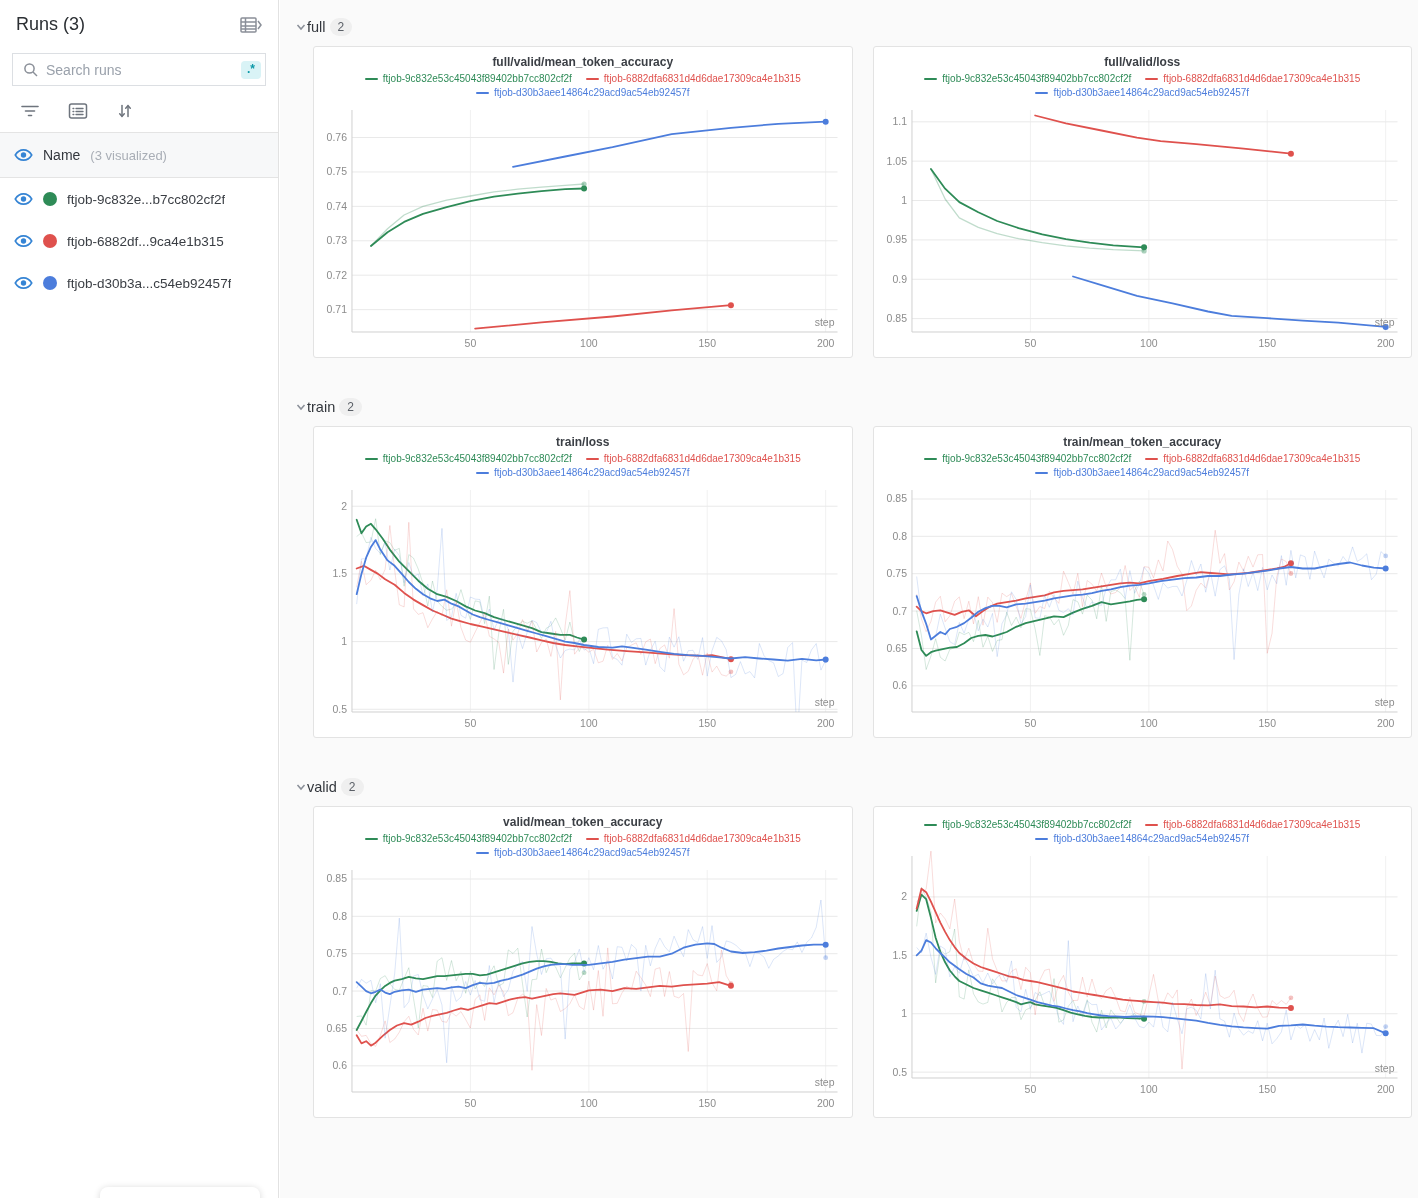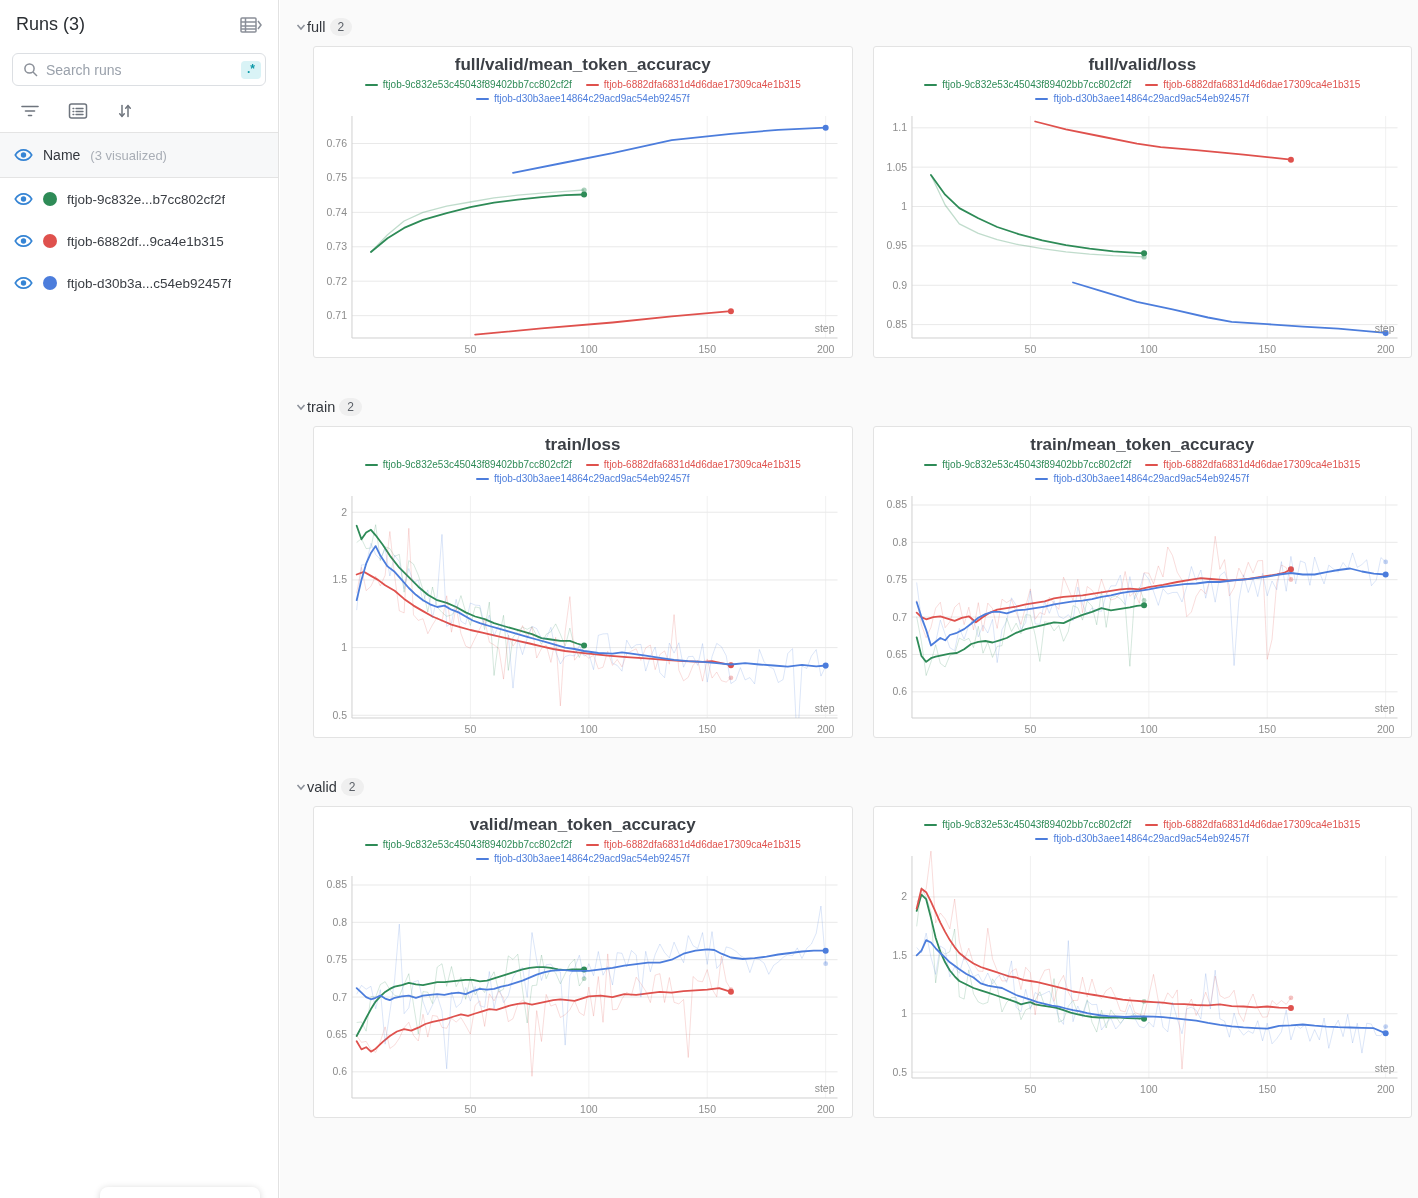--- a/index.html
+++ b/index.html
@@ -7,21 +7,21 @@
     font-family:"Liberation Sans", sans-serif; }
 
   
   .sidebar { position:absolute; left:0; top:0; width:279px; height:1198px;
     background:#fff; border-right:1px solid #e2e2e2; }
   .sidebar-header { display:flex; align-items:center; justify-content:space-between;
     padding:14px 16px 10px 16px; }
   .runs-title { font-size:18px; color:#2b2f33; font-weight:400; }
   .table-toggle { display:flex; align-items:center; color:#8a8f98; cursor:pointer; }
   .search-runs { margin:8px 12px 0 12px; height:33px; border:1px solid #dcdfe3;
-    border-radius:6px; display:flex; align-items:center; padding:0 4px 0 10px; gap:7px; }
+    border-radius:0; display:flex; align-items:center; padding:0 4px 0 10px; gap:7px; }
   .search-runs input { flex:1; border:none; outline:none; font-size:14px; color:#333;
     font-family:"Liberation Sans",sans-serif; min-width:0; }
   .search-runs input::placeholder { color:#9aa1ab; }
   .regex-chip { background:#d9f3f6; color:#0b98a7; font-size:12px; font-weight:bold;
     border-radius:4px; padding:3px 6px 5px 6px; line-height:10px; cursor:pointer; }
   .sidebar-tools { display:flex; gap:28px; padding:16px 0 12px 20px; color:#6e747d; }
   .sidebar-tools .tool { cursor:pointer; display:flex; }
   .name-header { border-top:1px solid #e4e4e4; border-bottom:1px solid #e4e4e4;
     background:#f7f8f9; display:flex; align-items:center; gap:10px; padding:14px 14px; }
   .name-header .nh-label { font-size:14px; font-weight:normal; color:#33373d; }
@@ -43,21 +43,21 @@
 
   .sections { padding:18px 0 0 0; }
   .section { margin-bottom:40px; }
   .section-header { display:flex; align-items:center; gap:0; padding:0 0 10px 15px; cursor:pointer; }
   .section-label { font-size:14.5px; color:#33373d; }
   .section-count { background:#efefef; color:#5a5f66; font-size:12px; border-radius:10px;
     padding:2px 8px; margin-left:4px; }
   .cards { display:flex; gap:20px; padding:0 6px 0 33px; }
   .card { flex:1; background:#fff; border:1px solid #e3e3e3; border-radius:3px;
     height:312px; padding-top:8px; cursor:pointer; }
-  .chart-title { text-align:center; font-size:17px; font-weight:bold; color:#3b3f45; }
+  .chart-title { text-align:center; font-size:12px; font-weight:bold; color:#3b3f45; }
   .legend { display:flex; flex-wrap:wrap; justify-content:center; column-gap:14px;
     row-gap:0; padding:3px 8px 0 8px; }
   .legend-item { display:flex; align-items:center; gap:5px; font-size:10px; line-height:14px; }
   .legend-dash { width:13px; height:2.5px; border-radius:2px; flex:0 0 auto; }
   svg.plot { display:block; width:100%; height:258px; }
   svg text { font-family:"Liberation Sans",sans-serif; }
 
   .bl-popup { position:absolute; left:100px; top:1187px; width:160px; height:34px;
     background:#fff; border-radius:8px; box-shadow:0 1px 7px rgba(0,0,0,.16); }
   .icon { display:inline-flex; }

